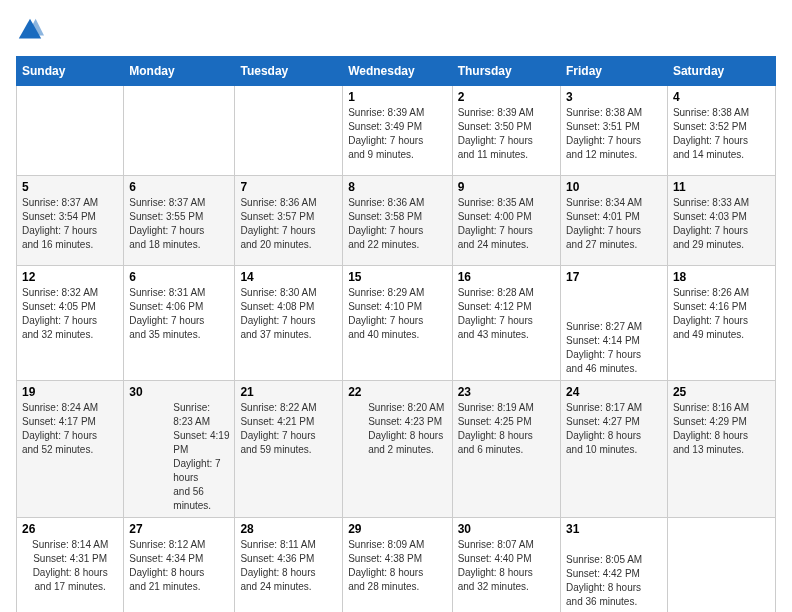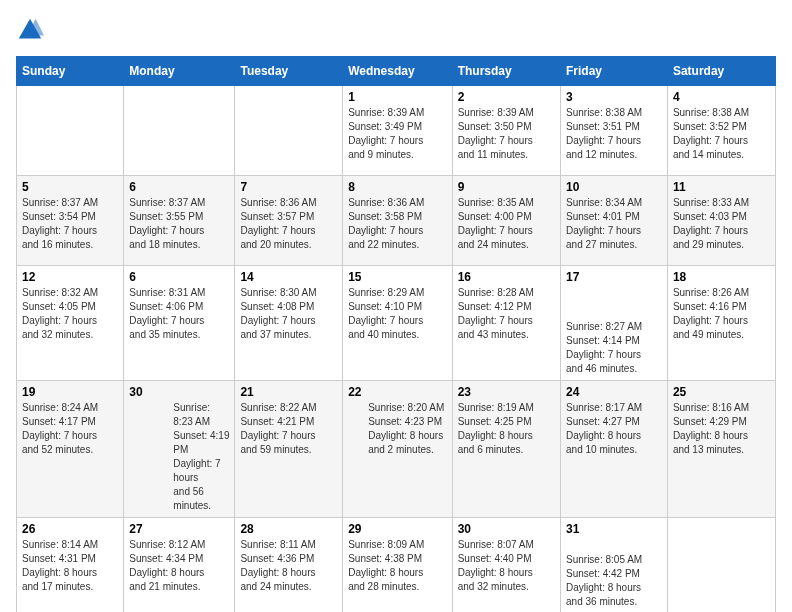--- a/index.html
+++ b/index.html
@@ -305,21 +305,21 @@
           <span class="day-number">25</span>
           <div class="cell-content" style="white-space: pre-line;">Sunrise: 8:16 AM
 Sunset: 4:29 PM
 Daylight: 8 hours
 and 13 minutes.</div>
         </td>
       </tr>
       <tr>
         <td>
           <span class="day-number">26</span>
-          <div class="cell-content" style="white-space: pre-line;">Sunrise: 8:14 AM
+          <div class="cell-content" style="white-space: pre-line; text-align: center;">Sunrise: 8:14 AM
 Sunset: 4:31 PM
 Daylight: 8 hours
 and 17 minutes.</div>
         </td>
         <td>
           <span class="day-number">27</span>
           <div class="cell-content" style="white-space: pre-line;">Sunrise: 8:12 AM
 Sunset: 4:34 PM
 Daylight: 8 hours
 and 21 minutes.</div>

